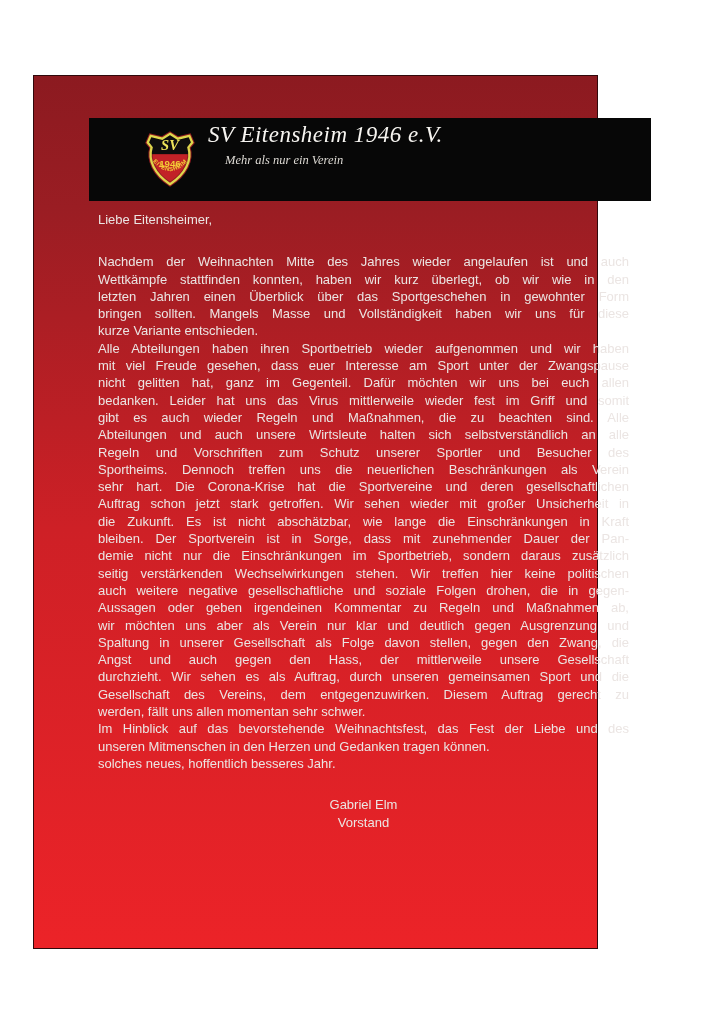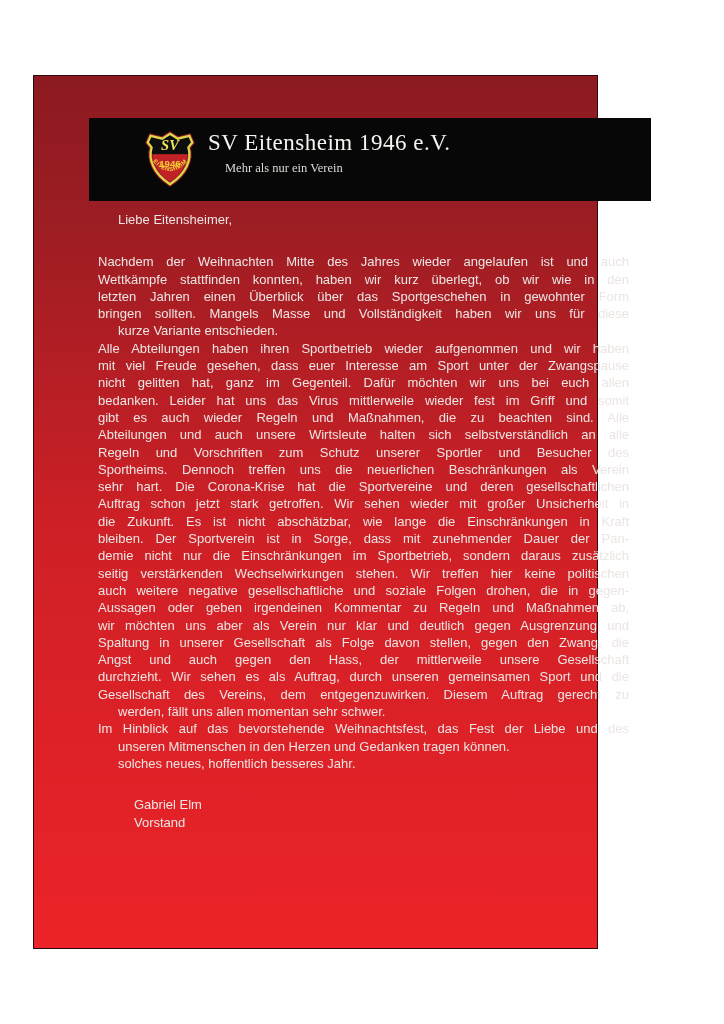--- a/index.html
+++ b/index.html
@@ -26,21 +26,21 @@
     display: flex;
     align-items: center;
   }
   .crest {
     position: absolute;
     left: 50px; top: 11px;
     width: 62px; height: 60px;
   }
   .header-text {
     position: absolute;
-    left: 119px; top: 12px;
+    left: 119px; top: 4px; font-style: italic;
   }
   .club-title {
     margin: 0;
     font-family: "Liberation Serif", "DejaVu Serif", serif;
     font-size: 23px;
     font-weight: 400;
     color: #f6f4f0;
     letter-spacing: 0.5px;
     white-space: nowrap;
   }
@@ -60,24 +60,23 @@
     line-height: 17.3px;
   }
   .salutation { margin-bottom: 25px; }
   .line {
     text-align: justify;
     text-align-last: justify;
     white-space: nowrap;
   }
   .line.last {
     text-align-last: left;
-    margin-left: 20px;
   }
   .signature { margin-top: 24px; }
-  .sig-line { text-align: left; margin-left: 36px; }
+  .sig-line { text-align: center; }
 </style>
 </head>
 <body>
 
 <div class="card">
 
   <div class="header">
     <svg class="crest" viewBox="0 0 64 62" xmlns="http://www.w3.org/2000/svg">
       <defs>
         <clipPath id="shieldClip">

